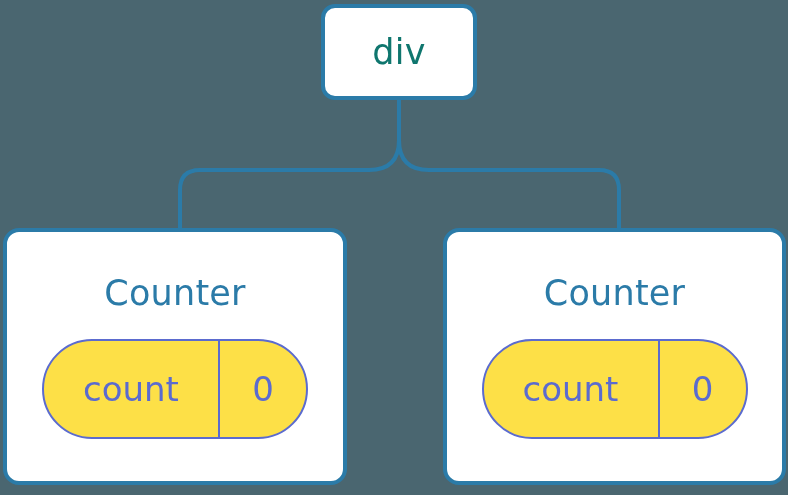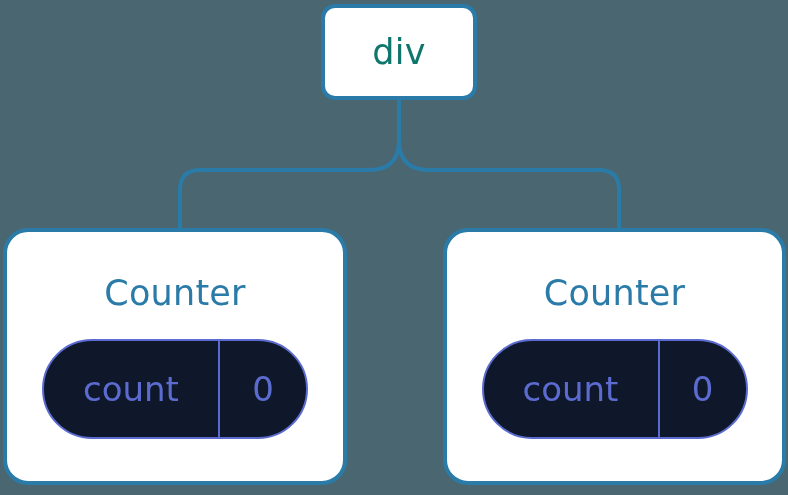--- a/index.html
+++ b/index.html
@@ -56,21 +56,21 @@
     font-size: 35px;
     line-height: 1;
     letter-spacing: 0.2px;
     white-space: nowrap;
   }
 
   
   .node-child {
     top: 228px;
     height: 257px;
-    border-radius: 25px;
+    border-radius: 16px;
     padding-top: 44px;
   }
   #node-counter-left  { left: 3px;   width: 344px; }
   #node-counter-right { left: 443px; width: 343px; }
 
   .node-title {
     color: #2b7ba8;
     font-size: 35px;
     line-height: 1;
     letter-spacing: 0.2px;
@@ -81,21 +81,21 @@
   .state-pill {
     position: relative;
     margin-top: 28px;
     box-sizing: border-box;
     width: 266px;
     height: 100px;
     border: 2px solid #5b6bcf;
     border-radius: 50px;
     display: flex;
     align-items: stretch;
-    background: #0f172a;
+    background: #fde047;
   }
   .state-key,
   .state-value {
     display: flex;
     align-items: center;
     justify-content: center;
     color: #5b6bcf;
     font-size: 34px;
     line-height: 1;
     white-space: nowrap;

